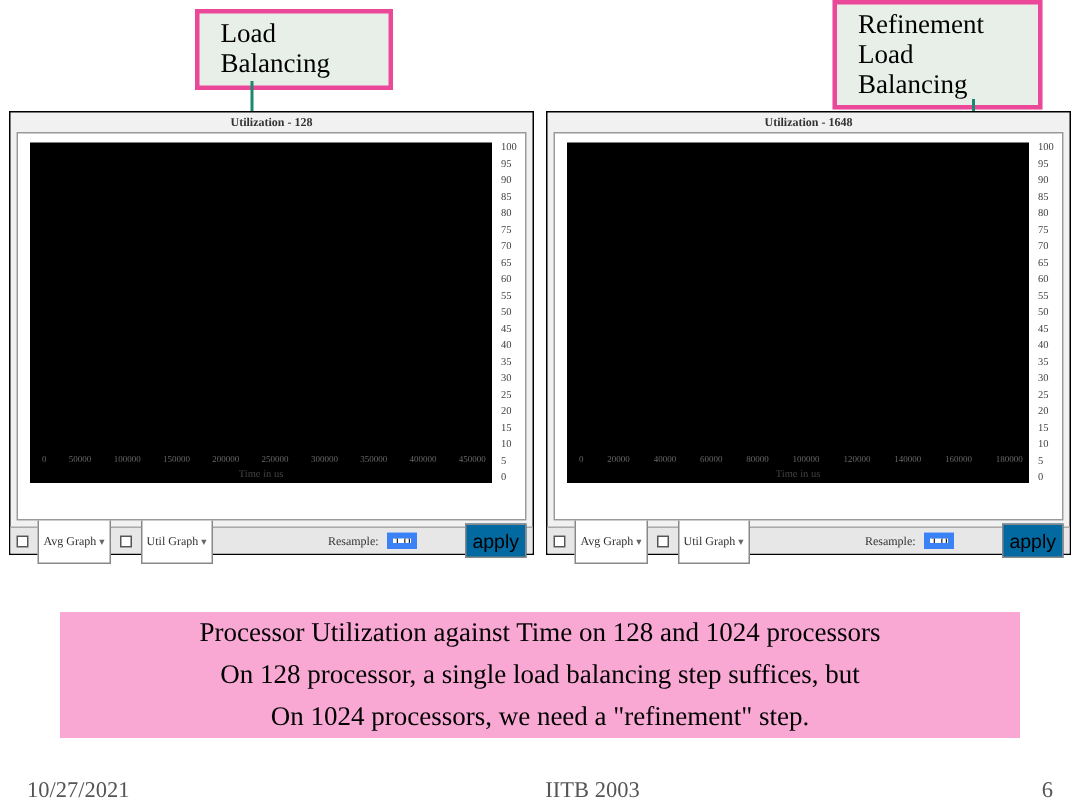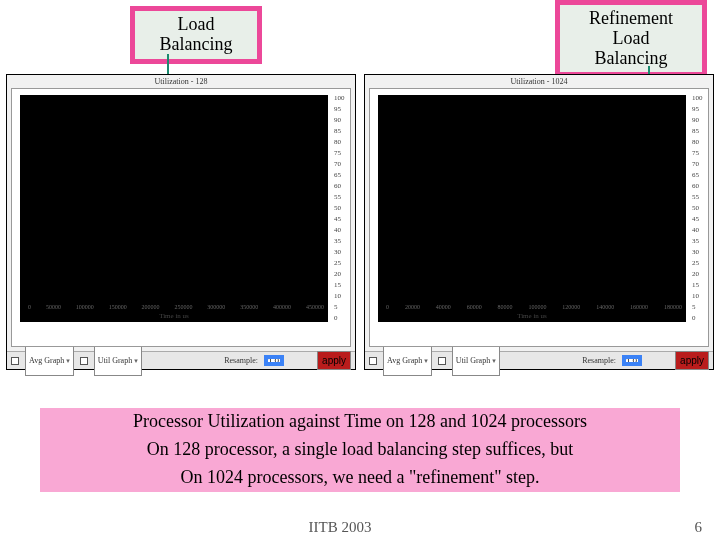--- a/index.html
+++ b/index.html
@@ -8,25 +8,24 @@
     height: 540px;
     background: #fff;
     font-family: "Times New Roman", Times, serif;
     position: relative;
     overflow: hidden;
   }
   
   .annot {
     position: absolute;
     background: #e8efe9;
-    border: 5px solid #ec4899;
+    border: 3px solid #ec4899;
     color: #000;
     font-size: 18px;
     line-height: 1.1;
-    text-align: center;
     padding: 4px 14px;
     white-space: pre-line;
   }
   
   .arrow {
     position: absolute;
     width: 2px;
     background: linear-gradient(to right, #1a8a6f, #1a8a6f);
   }
   .arrow::after {
@@ -53,20 +52,21 @@
     border: 1px solid #000;
     background: #f1f1f1;
     display: flex;
     flex-direction: column;
   }
   .panel-title {
     font-size: 8px;
     color: #333;
     text-align: center;
     padding: 2px 0;
+    font-weight: bold;
   }
   .plot-container {
     display: flex;
     flex: 1;
     padding: 0 4px 4px 4px;
   }
   .plot-outer {
     flex: 1;
     background: #fff;
     border: 1px solid #999;
@@ -131,22 +131,22 @@
   .chev { font-size: 7px; color: #666; }
   .legend-row .sw {
     width: 8px; height: 8px; border: 1px solid #555;
     background: #fff; display: inline-block;
   }
   .legend-row input[type=text] {
     width: 20px; height: 11px; font-size: 8px;
     border: 4px solid #3b82f6;
   }
   .legend-row button {
-    font-size: 10px; padding: 3px 4px;
-    border: 1px solid #888; background: #b91c1c;
+    font-size: 13px; padding: 3px 4px;
+    border: 1px solid #888; background: #0369a1;
   }
   
   .caption {
     position: absolute;
     left: 40px; right: 40px;
     top: 408px;
     text-align: center;
     font-size: 18px;
     line-height: 1.55;
     color: #000;
@@ -164,21 +164,21 @@
   .footer .fc { text-align: center; flex: 1; }
   .footer .fr { text-align: right; width: 40px; }
   .footer .fl { width: 110px; }
 </style>
 </head>
 <body>
 
 <div class="annot" style="left:130px; top:6px; width:132px;">Load
 Balancing</div>
 
-<div class="annot" style="left:555px; top:0px; width:152px;">Refinement
+<div class="annot" style="left:555px; top:0px; width:140px;">Refinement
 Load
 Balancing</div>
 
 <div class="annot" style="left:383px; top:100px; width:170px;">Aggressive Load
 Balancing</div>
 
 <div class="arrow" style="left:167px; top:54px; height:258px;"></div>
 <div class="arrow" style="left:648px; top:66px; height:248px;"></div>
 <div class="arrow" style="left:468px; top:140px; height:176px;"></div>
 <div class="arrow" style="left:529px; top:140px; height:176px;"></div>
@@ -245,21 +245,21 @@
       </span>
       <span style="flex:1"></span>
       <span>Resample:</span>
       <input type="text" value="1.0" style="">
       <span style="flex:0.3"></span>
       <button>apply</button>
     </div>
   </div>
 
   <div class="panel">
-    <div class="panel-title">Utilization - 1024</div>
+    <div class="panel-title">Utilization - 1648</div>
     <div class="plot-container">
       <div class="plot-outer">
         <div class="plot-area">
           <svg class="trace" viewBox="0 0 180000 100" preserveAspectRatio="none">
             <polyline id="poly-right" fill="none" stroke="#000" stroke-width="500" vector-effect="non-scaling-stroke" points="0,95 2000,82 4000,86 8000,88 15000,90 25000,90 35000,92 40000,92 45000,70 48000,28 52000,60 56000,22 60000,28 64000,32 70000,22 72000,64 74000,58 78000,30 82000,26 86000,30 88000,70 90000,90 100000,92 108000,92 112000,28 115000,6 118000,4 122000,5 128000,5 134000,5 140000,5 146000,4 150000,6 155000,50 158000,88 162000,20 166000,72 170000,80 176000,90 180000,92"></polyline>
           </svg>
           <div class="xticks" id="xt-right">
               <span>0</span>
               <span>20000</span>
               <span>40000</span>
@@ -319,15 +319,16 @@
 
 </div>
 
 <div class="caption">
   <div>Processor Utilization against Time on 128 and 1024 processors</div>
   <div>On 128 processor, a single load balancing step suffices, but</div>
   <div>On 1024 processors, we need a "refinement" step.</div>
 </div>
 
 <div class="footer">
+  <div class="fl">10/27/2021</div>
   <div class="fc">IITB 2003</div>
   <div class="fr">6</div>
 </div>
 
 </body></html>

